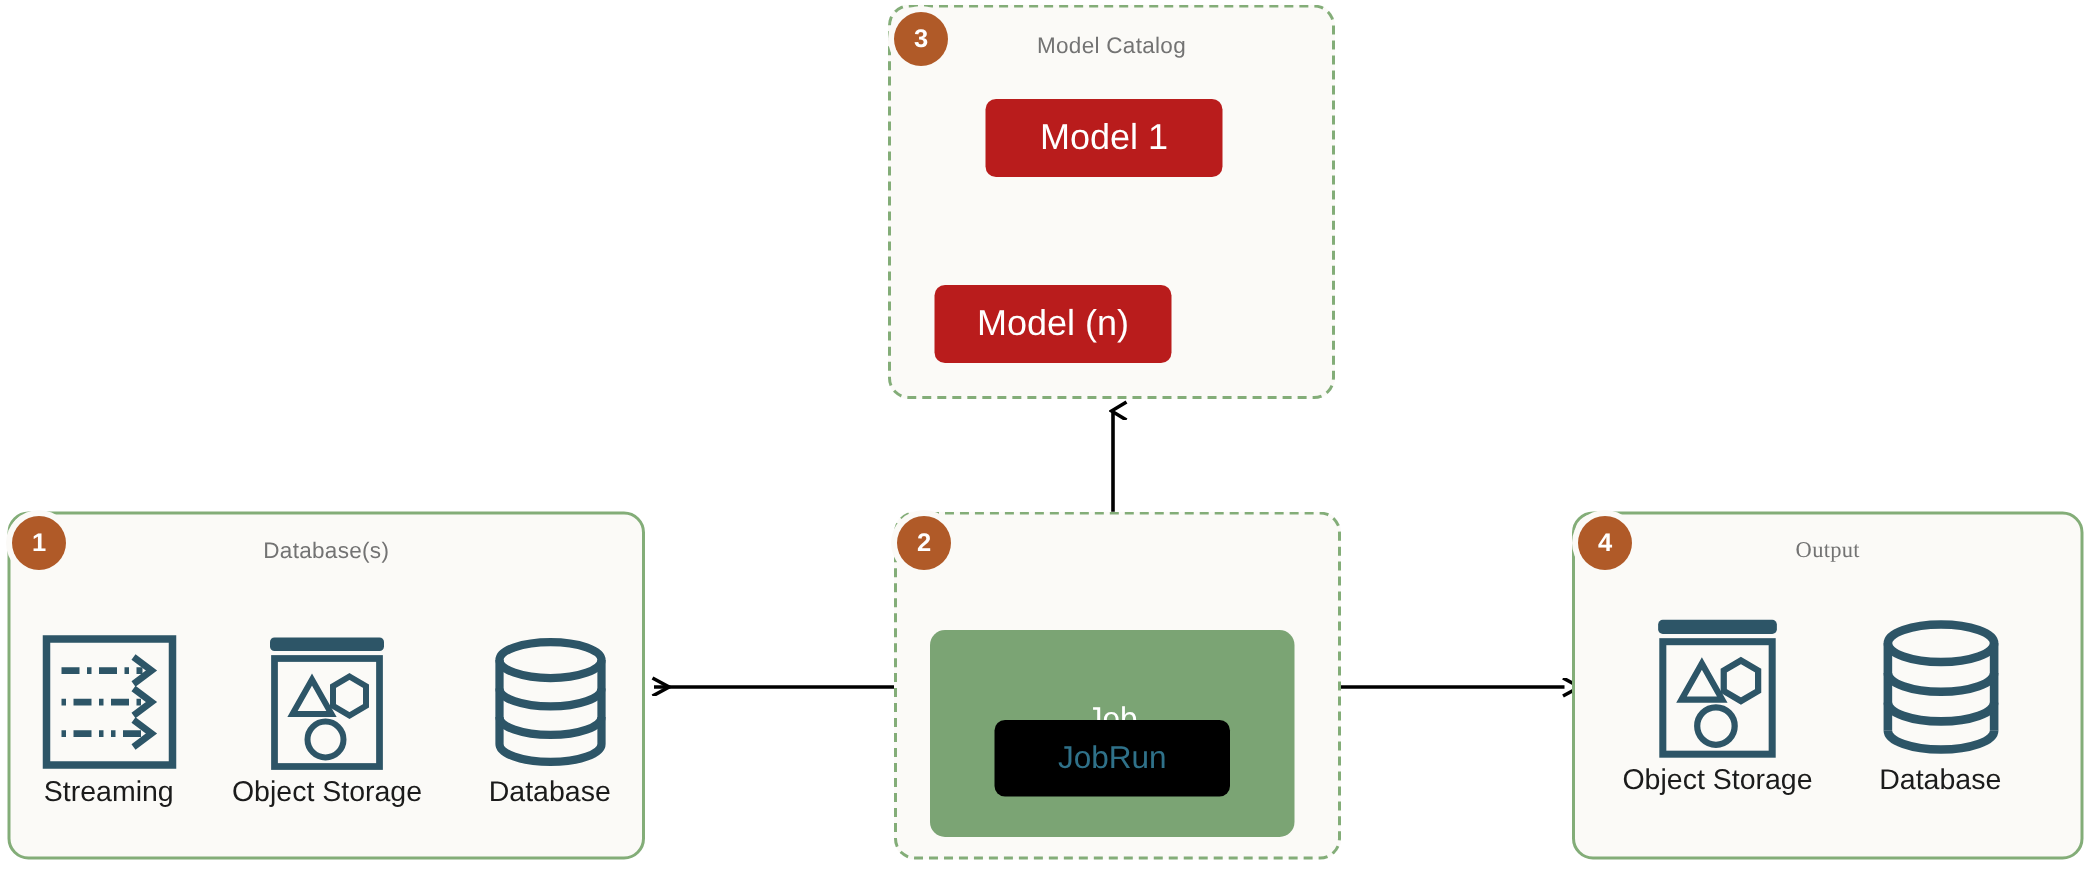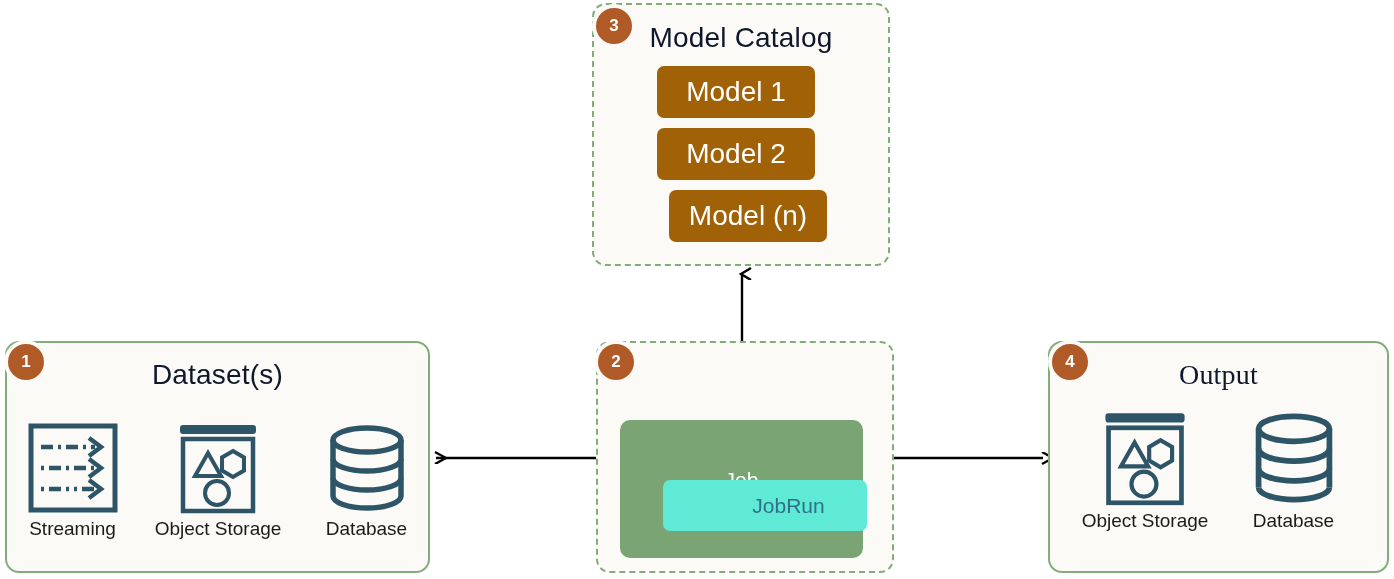--- a/index.html
+++ b/index.html
@@ -26,22 +26,22 @@
     box-sizing: border-box;
   }
   .panel.solid  { border: 2px solid #83ad78; }
   .panel.dashed { border: 2.5px dashed #83ad78; }
 
   .panel-title {
     position: absolute;
     left: 0;
     right: 0;
     text-align: center;
-    font-size: 28px;
-    color: #0f172a;
+    font-size: 15px;
+    color: #737373;
     letter-spacing: .2px;
     white-space: nowrap;
   }
 
   
   .badge {
     position: absolute;
     width: 36px;
     height: 36px;
     border-radius: 50%;
@@ -52,52 +52,51 @@
     display: flex;
     align-items: center;
     justify-content: center;
     box-shadow: 0 0 0 4px #fbfaf7;
     z-index: 6;
   }
 
   
   .green-box {
     position: absolute;
-    background: #a16207;
+    background: #b91c1c;
     border-radius: 7px;
     display: flex;
     align-items: center;
     justify-content: center;
     color: #ffffff;
-    font-size: 28px;
+    font-size: 24px;
   }
   .job-box {
     position: absolute;
     background: #7ba474;
     border-radius: 10px;
   }
   .job-label {
     position: absolute;
     left: 0; right: 0;
     top: 12px;
     text-align: center;
     color: #ffffff;
     font-size: 21px;
     margin-top: 36px;
   }
   .jobrun-box {
     position: absolute;
-    background: #5eead4;
+    background: #000000;
     border-radius: 7px;
     display: flex;
     align-items: center;
     justify-content: center;
     color: #2f7189;
     font-size: 21px;
-    padding-left: 47px;
   }
 
   
   .icon-group {
     position: absolute;
     display: flex;
     flex-direction: column;
     align-items: center;
   }
   .icon-caption {
@@ -145,32 +144,29 @@
 
   <div class="panel dashed" style="left:592px; top:3px; width:298px; height:263px;"></div>
 
   <div class="badge" style="left:596px; top:8px;">3</div>
 
   <div class="panel-title" style="left:592px; width:298px; top:22px;">Model Catalog</div>
 
   <div class="green-box" style="left:657px; top:66px; width:158px; height:52px;">
     <span>Model 1</span>
   </div>
-  <div class="green-box" style="left:657px; top:128px; width:158px; height:52px;">
-    <span>Model 2</span>
-  </div>
-  <div class="green-box" style="left:669px; top:190px; width:158px; height:52px;">
+  <div class="green-box" style="left:623px; top:190px; width:158px; height:52px;">
     <span>Model (n)</span>
   </div>
 
   <div class="panel solid" style="left:5px; top:341px; width:425px; height:232px;"></div>
 
   <div class="badge" style="left:8px; top:344px;">1</div>
 
-  <div class="panel-title" style="left:5px; width:425px; top:359px;">Dataset(s)</div>
+  <div class="panel-title" style="left:5px; width:425px; top:359px;">Database(s)</div>
 
   <div class="icon-group" style="left:20px; top:420px; width:105px;">
     <svg class="icon-svg" width="96" height="96" viewBox="0 0 96 96">
       <rect x="6" y="6" width="84" height="84" fill="none" stroke="#2d5567" stroke-width="5"></rect>
       <g stroke="#2d5567" stroke-width="4.5" fill="none" stroke-linecap="butt">
         <line x1="16" y1="27" x2="70" y2="27" stroke-dasharray="12,5,3,5"></line>
         <path d="M64,18 L76,27 L64,36" stroke-width="4.5" stroke-linejoin="miter"></path>
         <line x1="16" y1="48" x2="70" y2="48" stroke-dasharray="3,5,12,5"></line>
         <path d="M64,39 L76,48 L64,57" stroke-width="4.5" stroke-linejoin="miter"></path>
         <line x1="16" y1="69" x2="70" y2="69" stroke-dasharray="3,5,12,5,3,5"></line>

